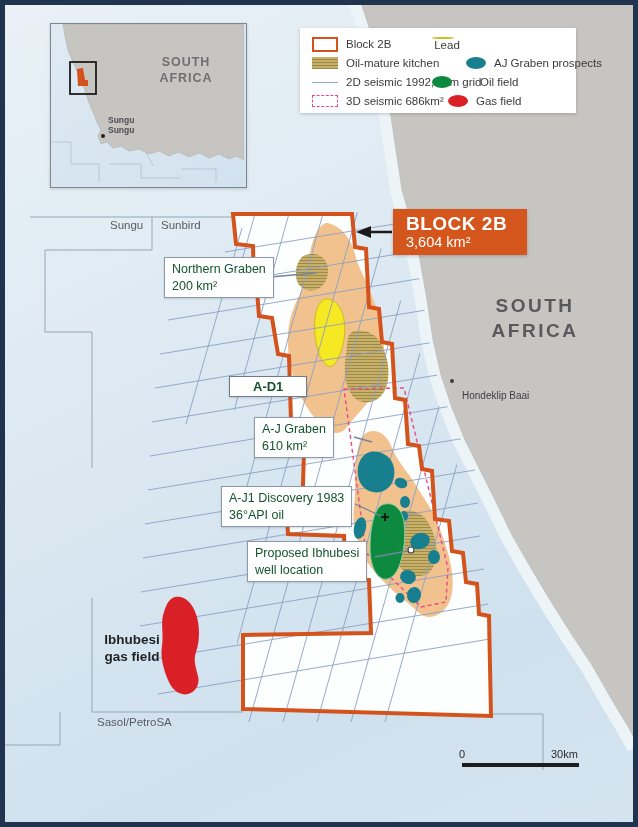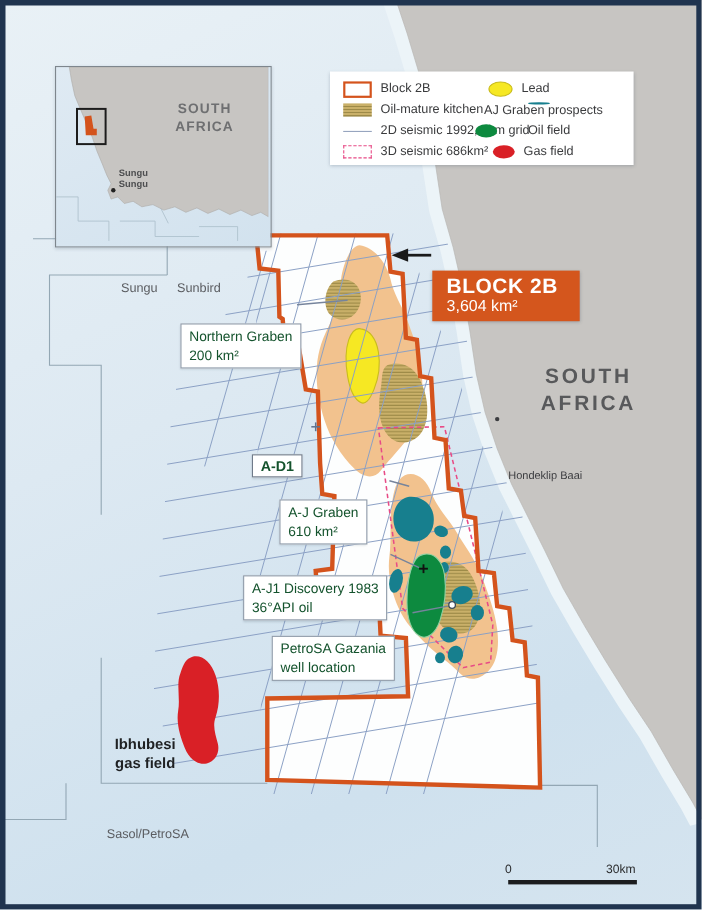--- a/index.html
+++ b/index.html
@@ -3,41 +3,41 @@
 <meta charset="utf-8">
 <style>
   html,body{margin:0;padding:0;background:#fff;}
   body{font-family:"Liberation Sans","DejaVu Sans",sans-serif;}
   .stage{position:relative;width:638px;height:827px;overflow:hidden;
          background:linear-gradient(155deg,#e9f1f6 0%,#dde9f2 40%,#cfe1ee 78%,#d5e4ef 100%);}
   .frame{position:absolute;inset:0;border:5px solid #20344f;pointer-events:none;z-index:40;}
   .abs{position:absolute;}
   svg{display:block;}
   #mapsvg{position:absolute;left:0;top:0;z-index:1;}
-  .ovl{position:absolute;z-index:10;margin-top:37px;}
+  .ovl{position:absolute;z-index:10;}
   
   .legend{left:300px;top:28px;width:276px;height:85px;background:#fff;box-shadow:0 1px 3px rgba(40,60,80,.25);
           font-size:11.5px;color:#3a3b3d;}
   .lg-item{position:absolute;height:14px;display:flex;align-items:center;}
   .lg-text{white-space:nowrap;}
   .sw{display:inline-block;margin-right:8px;}
   .sw-block{width:22px;height:11px;border:2.5px solid #d4531c;background:#fff;}
   .sw-kitchen{width:26px;height:12px;background:repeating-linear-gradient(180deg,#c9b069 0 2px,#9d8a48 2px 3px);}
   .sw-2d{width:26px;height:1px;background:#97a5bf;}
   .sw-3d{width:24px;height:10px;border:1.3px dashed #e84b86;background:#fff;}
   .sw-ell{width:20px;height:12px;border-radius:50%;}
   
   .block2b{left:393px;top:209px;width:134px;height:46px;background:#d4561d;color:#fff;
            padding:5px 0 0 13px;box-sizing:border-box;box-shadow:0 1px 3px rgba(40,60,80,.3);}
   .block2b .t{font-size:19px;font-weight:bold;letter-spacing:.5px;line-height:1.05;}
   .block2b .a{font-size:14.5px;line-height:1.2;}
   
   .callout{background:#fff;border:1px solid #8d99a8;color:#14532d;font-size:12.5px;line-height:1.32;
            padding:3px 7px;box-shadow:0 1px 2px rgba(40,60,80,.18);white-space:nowrap;}
-  .ad1{left:229px;top:376px;font-weight:bold;border:1.5px solid #6f7a89;padding:1px 7px;font-size:13px;}
+  .ad1{left:229px;top:376px;font-weight:bold;border:1.5px solid #6f7a89;padding:1px 23px;font-size:13px;}
   .plain{color:#5a5c60;font-size:11.5px;white-space:nowrap;}
   .ibhubesi{left:92px;top:632px;width:80px;text-align:center;color:#1f2123;font-weight:bold;
             font-size:13.5px;line-height:1.25;}
   .sa-main{left:455px;top:294px;width:160px;text-align:center;color:#58595b;font-weight:bold;
            font-size:19px;letter-spacing:2.5px;line-height:1.3;}
   .hondeklip{left:462px;top:390px;color:#3c3d40;font-size:10px;}
   
   .inset{left:50px;top:23px;width:195px;height:163px;border:1px solid #7e868d;
          background:linear-gradient(150deg,#dfeaf3,#d2e2ee);box-shadow:0 1px 3px rgba(40,60,80,.2);}
   .inset-sa{left:80px;top:30px;width:110px;text-align:center;color:#6e6f71;font-weight:bold;
@@ -206,25 +206,25 @@
       <span class="lg-text">Oil-mature kitchen</span>
     </div>
     <div class="lg-item" style="left:12px;top:47px;">
       <span class="sw sw-2d"></span>
       <span class="lg-text">2D seismic 1992, 5km grid</span>
     </div>
     <div class="lg-item" style="left:12px;top:66px;">
       <span class="sw sw-3d"></span>
       <span class="lg-text">3D seismic 686km²</span>
     </div>
-    <div class="lg-item" style="left:144px;top:9px;">
+    <div class="lg-item" style="left:132px;top:9px;flex-direction:column;">
       <span class="sw sw-ell" style="background:#f6e823;border:1px solid #c9bc1e;"></span>
       <span class="lg-text">Lead</span>
     </div>
-    <div class="lg-item" style="left:140px;top:28px;flex-direction:column;">
+    <div class="lg-item" style="left:166px;top:28px;">
       <span class="sw sw-ell" style="background:#177f8e;"></span>
       <span class="lg-text">AJ Graben prospects</span>
     </div>
     <div class="lg-item" style="left:132px;top:47px;gap:20px;">
       <span class="sw sw-ell" style="background:#0d8a3f;"></span>
       <span class="lg-text">Oil field</span>
     </div>
     <div class="lg-item" style="left:148px;top:66px;">
       <span class="sw sw-ell" style="background:#d92026;"></span>
       <span class="lg-text">Gas field</span>
@@ -243,21 +243,21 @@
   <div class="ovl callout ad1">A-D1</div>
   <div class="ovl callout" style="left:254px;top:417px;">
     <div>A-J Graben</div>
     <div>610 km²</div>
   </div>
   <div class="ovl callout" style="left:221px;top:486px;">
     <div>A-J1 Discovery 1983</div>
     <div>36°API oil</div>
   </div>
   <div class="ovl callout" style="left:247px;top:541px;">
-    <div>PetroSA Gazania</div>
+    <div>Proposed Ibhubesi</div>
     <div>well location</div>
   </div>
 
   <div class="ovl plain" style="left:110px;top:219px;">Sungu</div>
   <div class="ovl plain" style="left:161px;top:219px;">Sunbird</div>
   <div class="ovl plain" style="left:97px;top:716px;">Sasol/PetroSA</div>
   <div class="ovl sa-main">
     <div>SOUTH</div>
     <div>AFRICA</div>
   </div>

